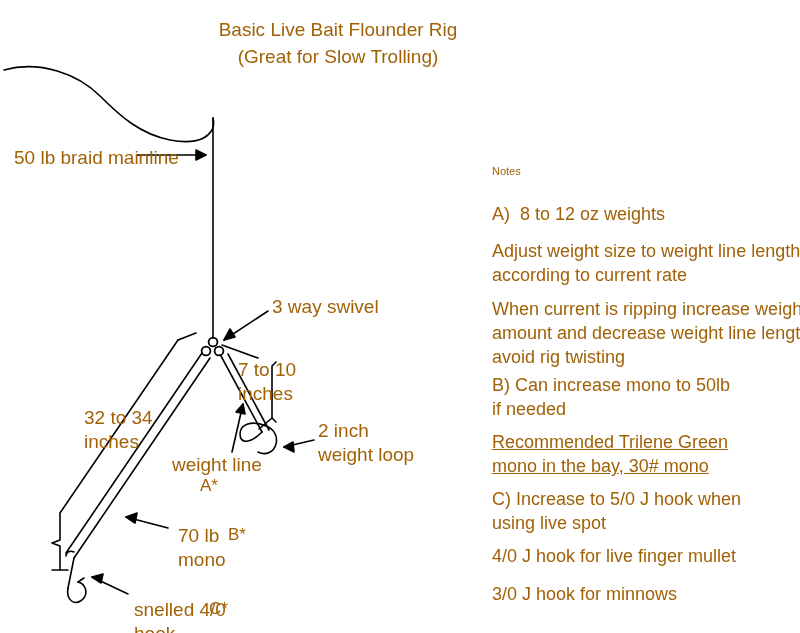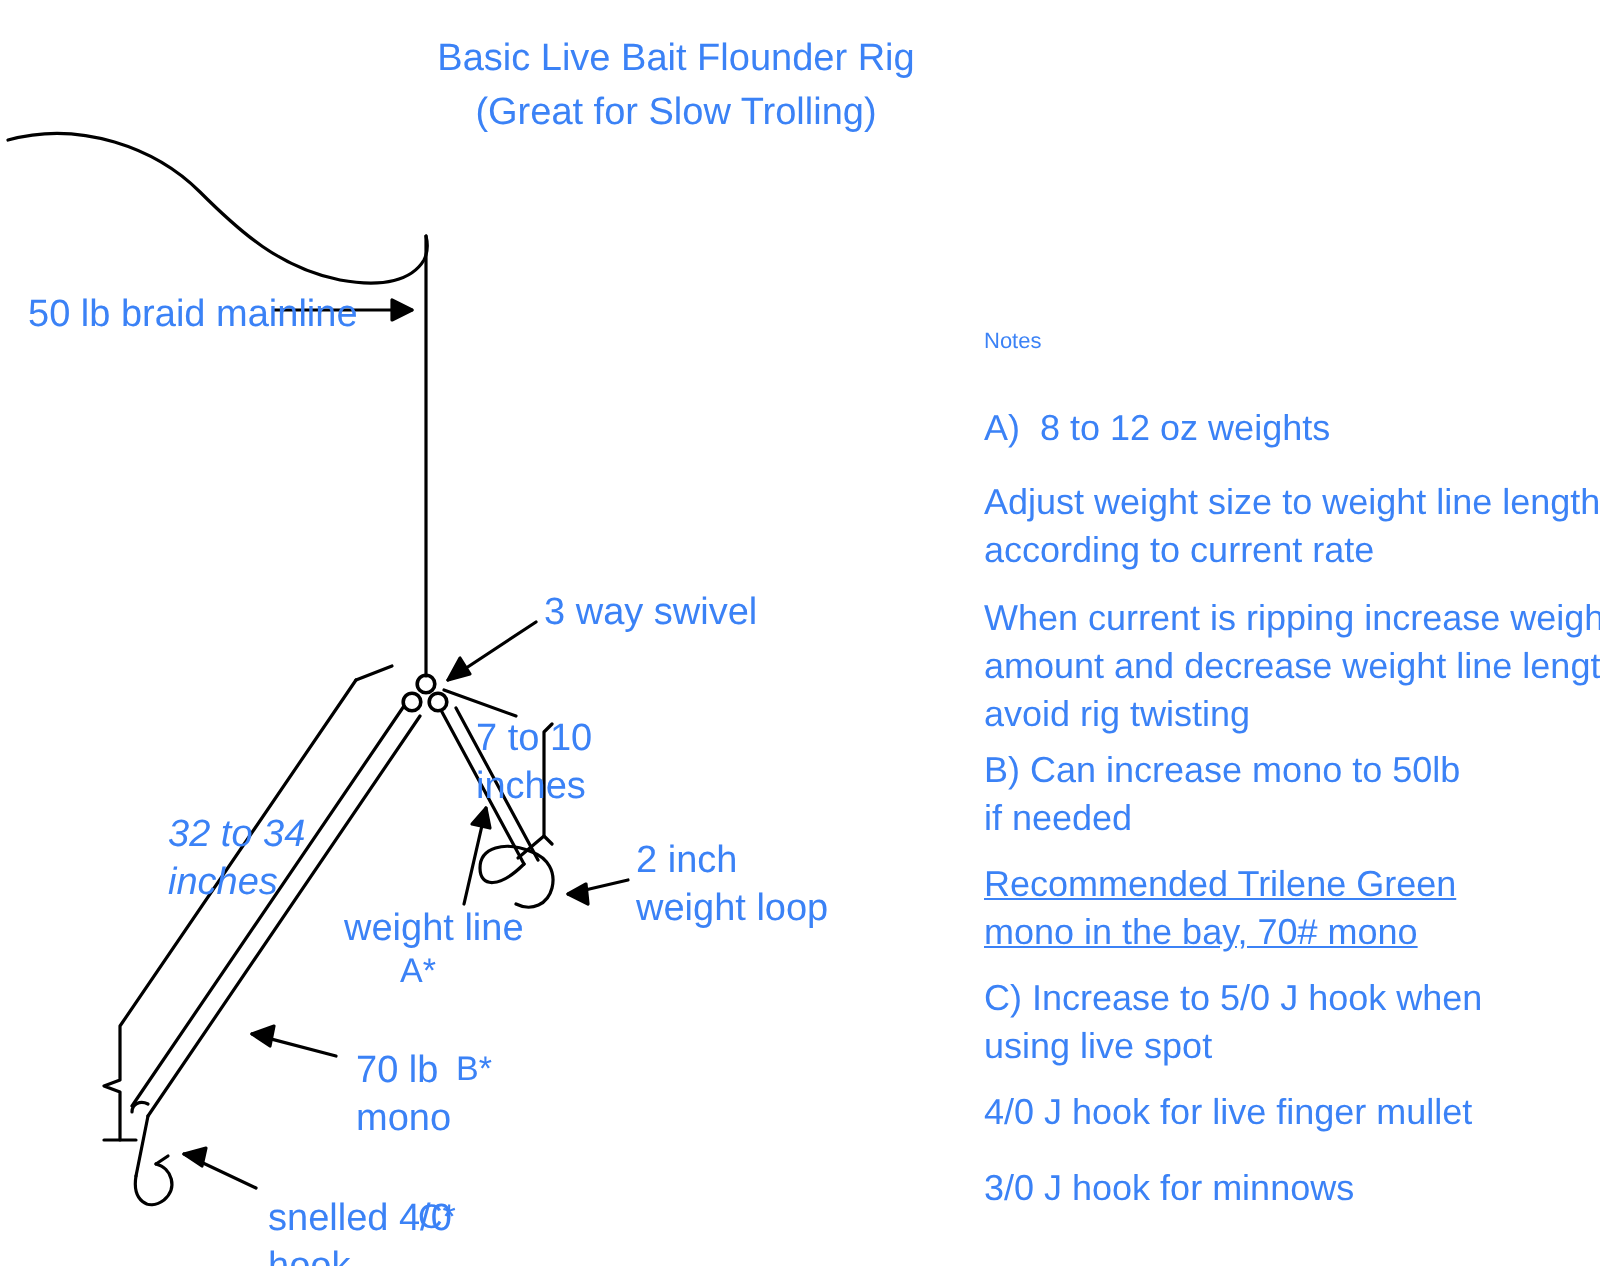--- a/index.html
+++ b/index.html
@@ -19,21 +19,21 @@
     position: absolute;
     left: 0;
     top: 0;
     width: 800px;
     height: 633px;
   }
   .txt {
     position: absolute;
     white-space: pre;
     line-height: 1.28;
-    color: #3b82f6;
+    color: #a16207;
   }
   .title {
     font-size: 19px;
     text-align: center;
   }
   .label {
     font-size: 19px;
   }
   .label-lg {
     font-size: 17px;
@@ -108,21 +108,21 @@
 <div class="txt title" style="left:178px; top:18px; width:320px;">Basic Live Bait Flounder Rig</div>
 <div class="txt title" style="left:178px; top:45px; width:320px;">(Great for Slow Trolling)</div>
 
 <div class="txt label" style="left:14px; top:146px;">50 lb braid mainline</div>
 
 <div class="txt label" style="left:272px; top:295px;">3 way swivel</div>
 
 <div class="txt label" style="left:238px; top:358px;">7 to 10
 inches</div>
 
-<div class="txt label" style="left:84px; top:406px;font-style:italic;">32 to 34
+<div class="txt label" style="left:84px; top:406px;">32 to 34
 inches</div>
 
 <div class="txt label" style="left:172px; top:453px;">weight line</div>
 
 <div class="txt label" style="left:318px; top:419px;">2 inch
 weight loop</div>
 
 <div class="txt label" style="left:178px; top:524px;">70 lb
 mono</div>
 
@@ -138,18 +138,18 @@
 <div id="notes-list">
     <div class="txt note" style="left: 492px; top: 202px;">A)  8 to 12 oz weights</div>
     <div class="txt note" style="left: 492px; top: 239px;">Adjust weight size to weight line length
 according to current rate</div>
     <div class="txt note" style="left: 492px; top: 296.5px;">When current is ripping increase weight
 amount and decrease weight line length to
 avoid rig twisting</div>
     <div class="txt note" style="left: 492px; top: 373px;">B) Can increase mono to 50lb
 if needed</div>
     <div class="txt note note-underline" style="left: 492px; top: 430px;">Recommended Trilene Green
-mono in the bay, 70# mono</div>
+mono in the bay, 30# mono</div>
     <div class="txt note" style="left: 492px; top: 487px;">C) Increase to 5/0 J hook when
 using live spot</div>
     <div class="txt note" style="left: 492px; top: 544px;">4/0 J hook for live finger mullet</div>
     <div class="txt note" style="left: 492px; top: 581.5px;">3/0 J hook for minnows</div>
   </div>
 
 </body></html>

